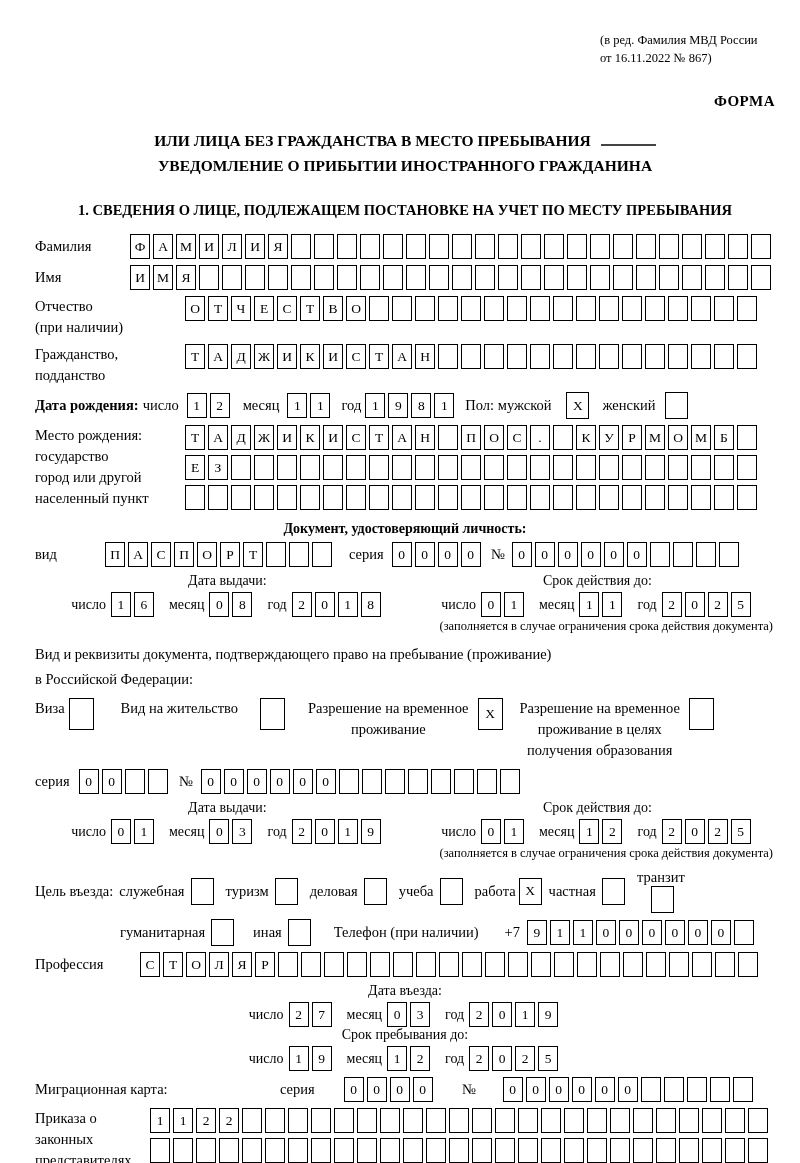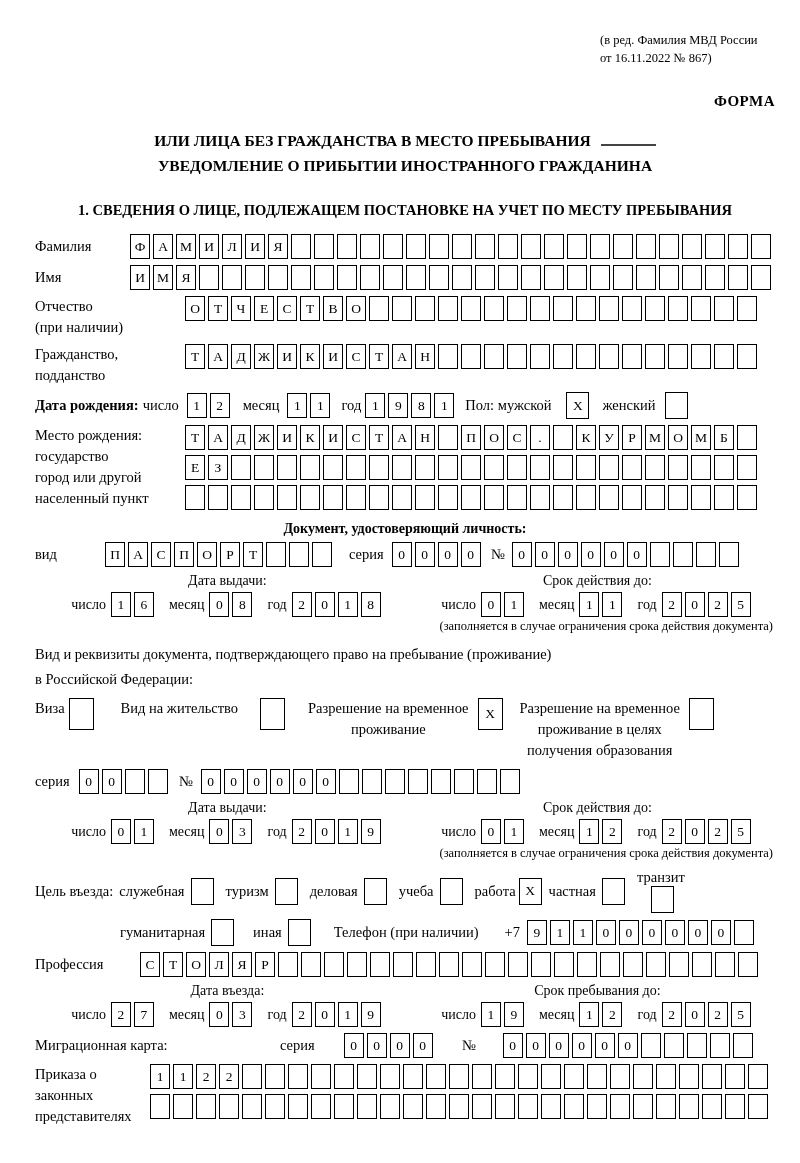--- a/index.html
+++ b/index.html
@@ -635,21 +635,21 @@
         <span class="cell"></span>
         <span class="cell"></span>
         <span class="cell"></span>
         <span class="cell"></span>
         <span class="cell"></span>
         <span class="cell"></span>
         <span class="cell"></span>
       </span>
   </div>
 
-  <div class="dates" style="margin-top:0;">
+  <div class="dates" style="margin-top:0;flex-direction:column;">
     <div class="dcol-l">
       <div class="dhead">Дата въезда:</div>
       <div class="dline">
         <span class="lbl">число</span>
         <span class="cells">
             <span class="cell">2</span>
             <span class="cell">7</span>
           </span>
           <span class="dgap"></span>
         <span class="lbl">месяц</span>

